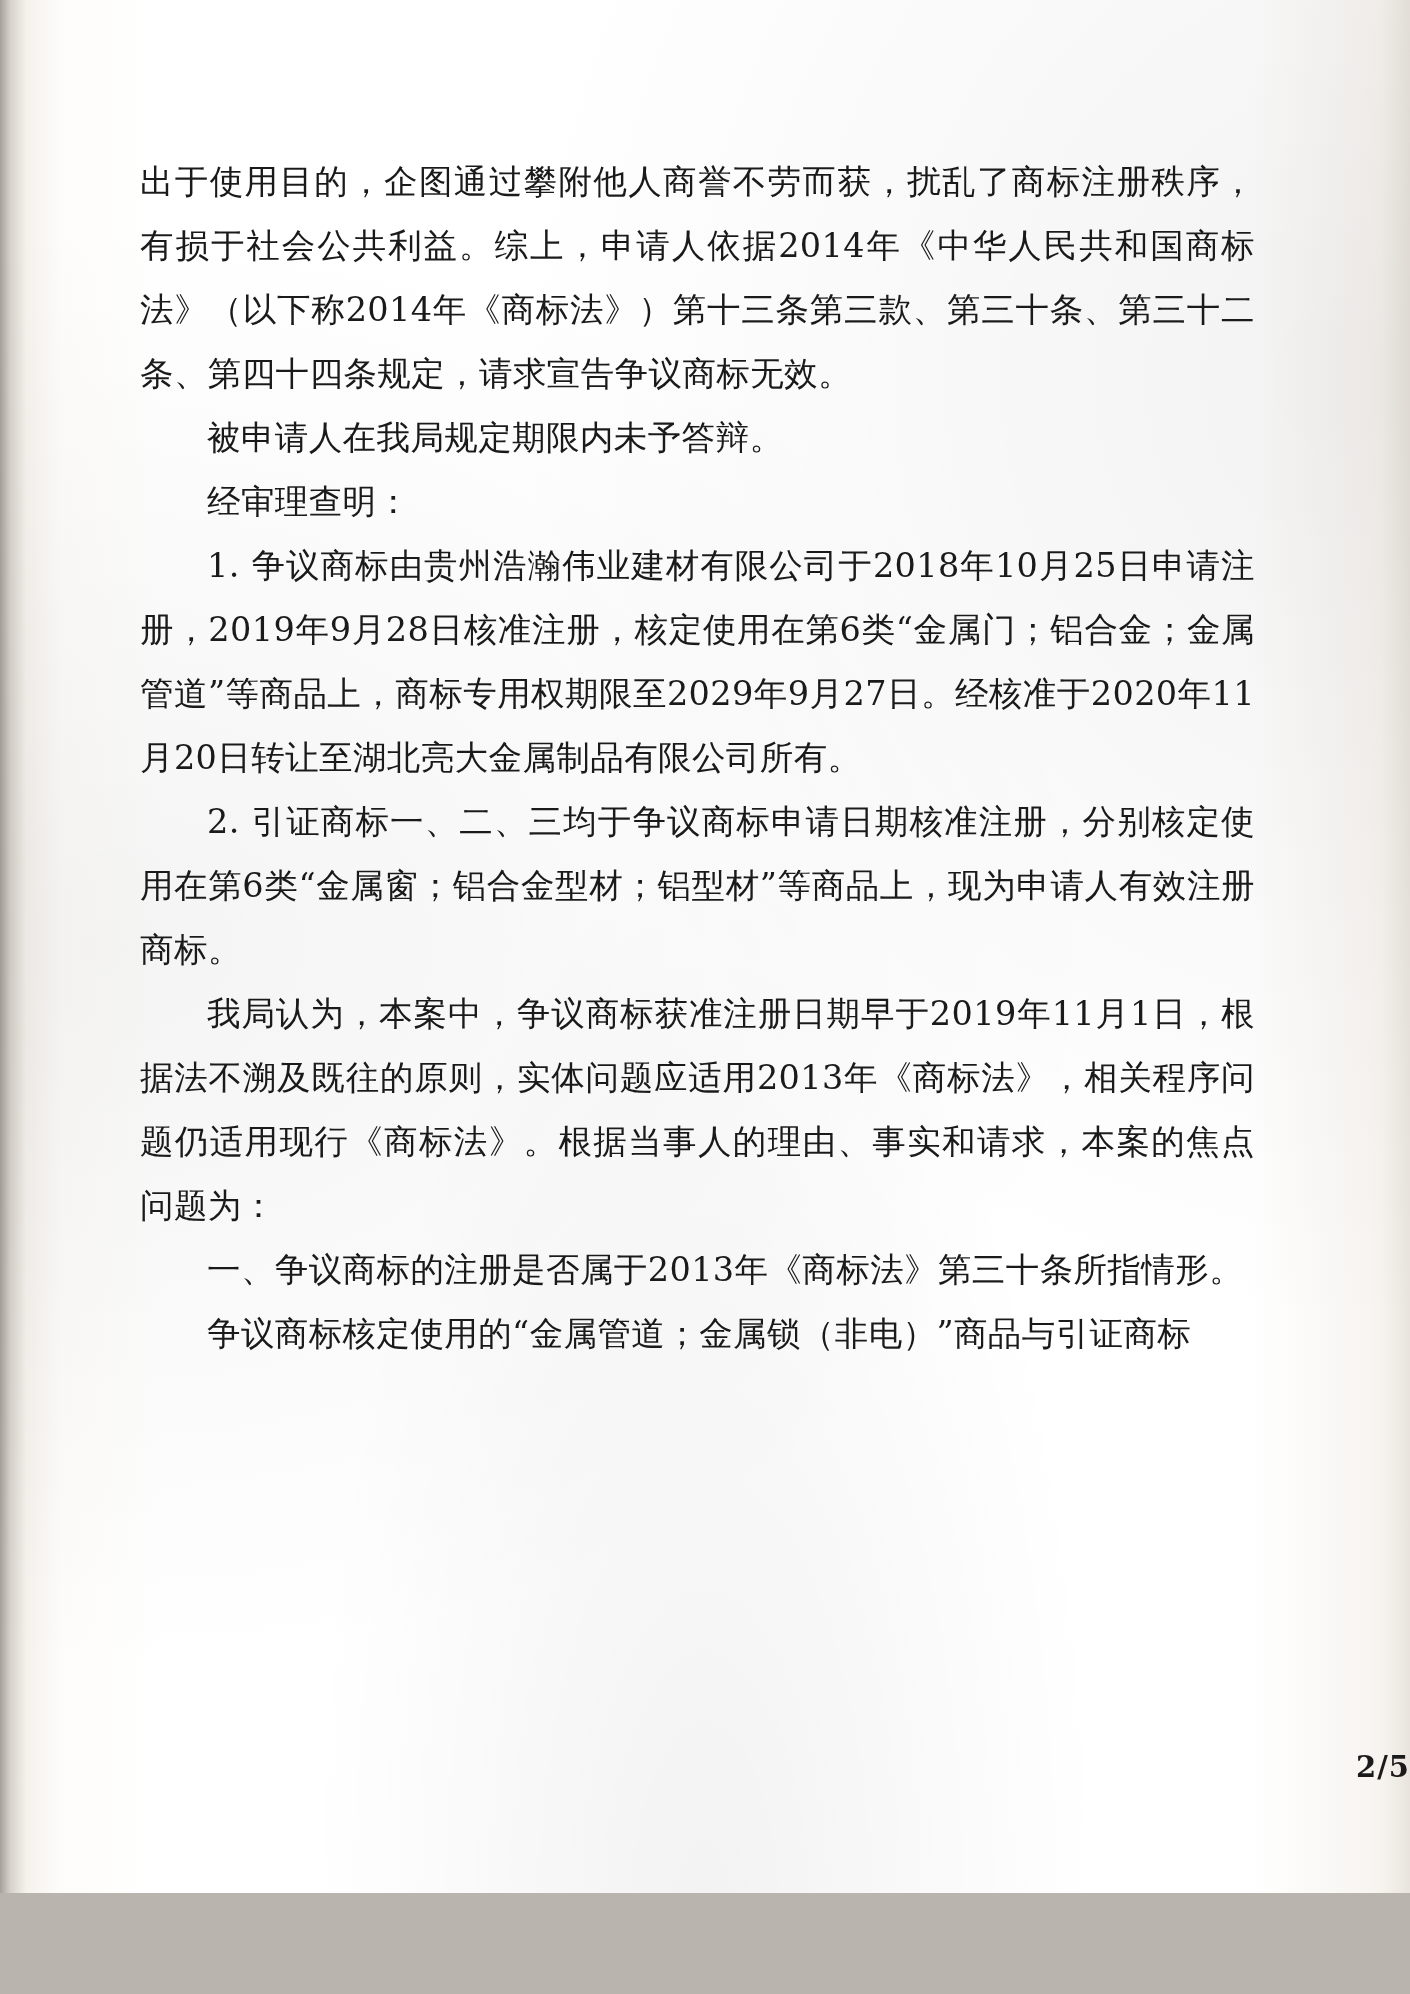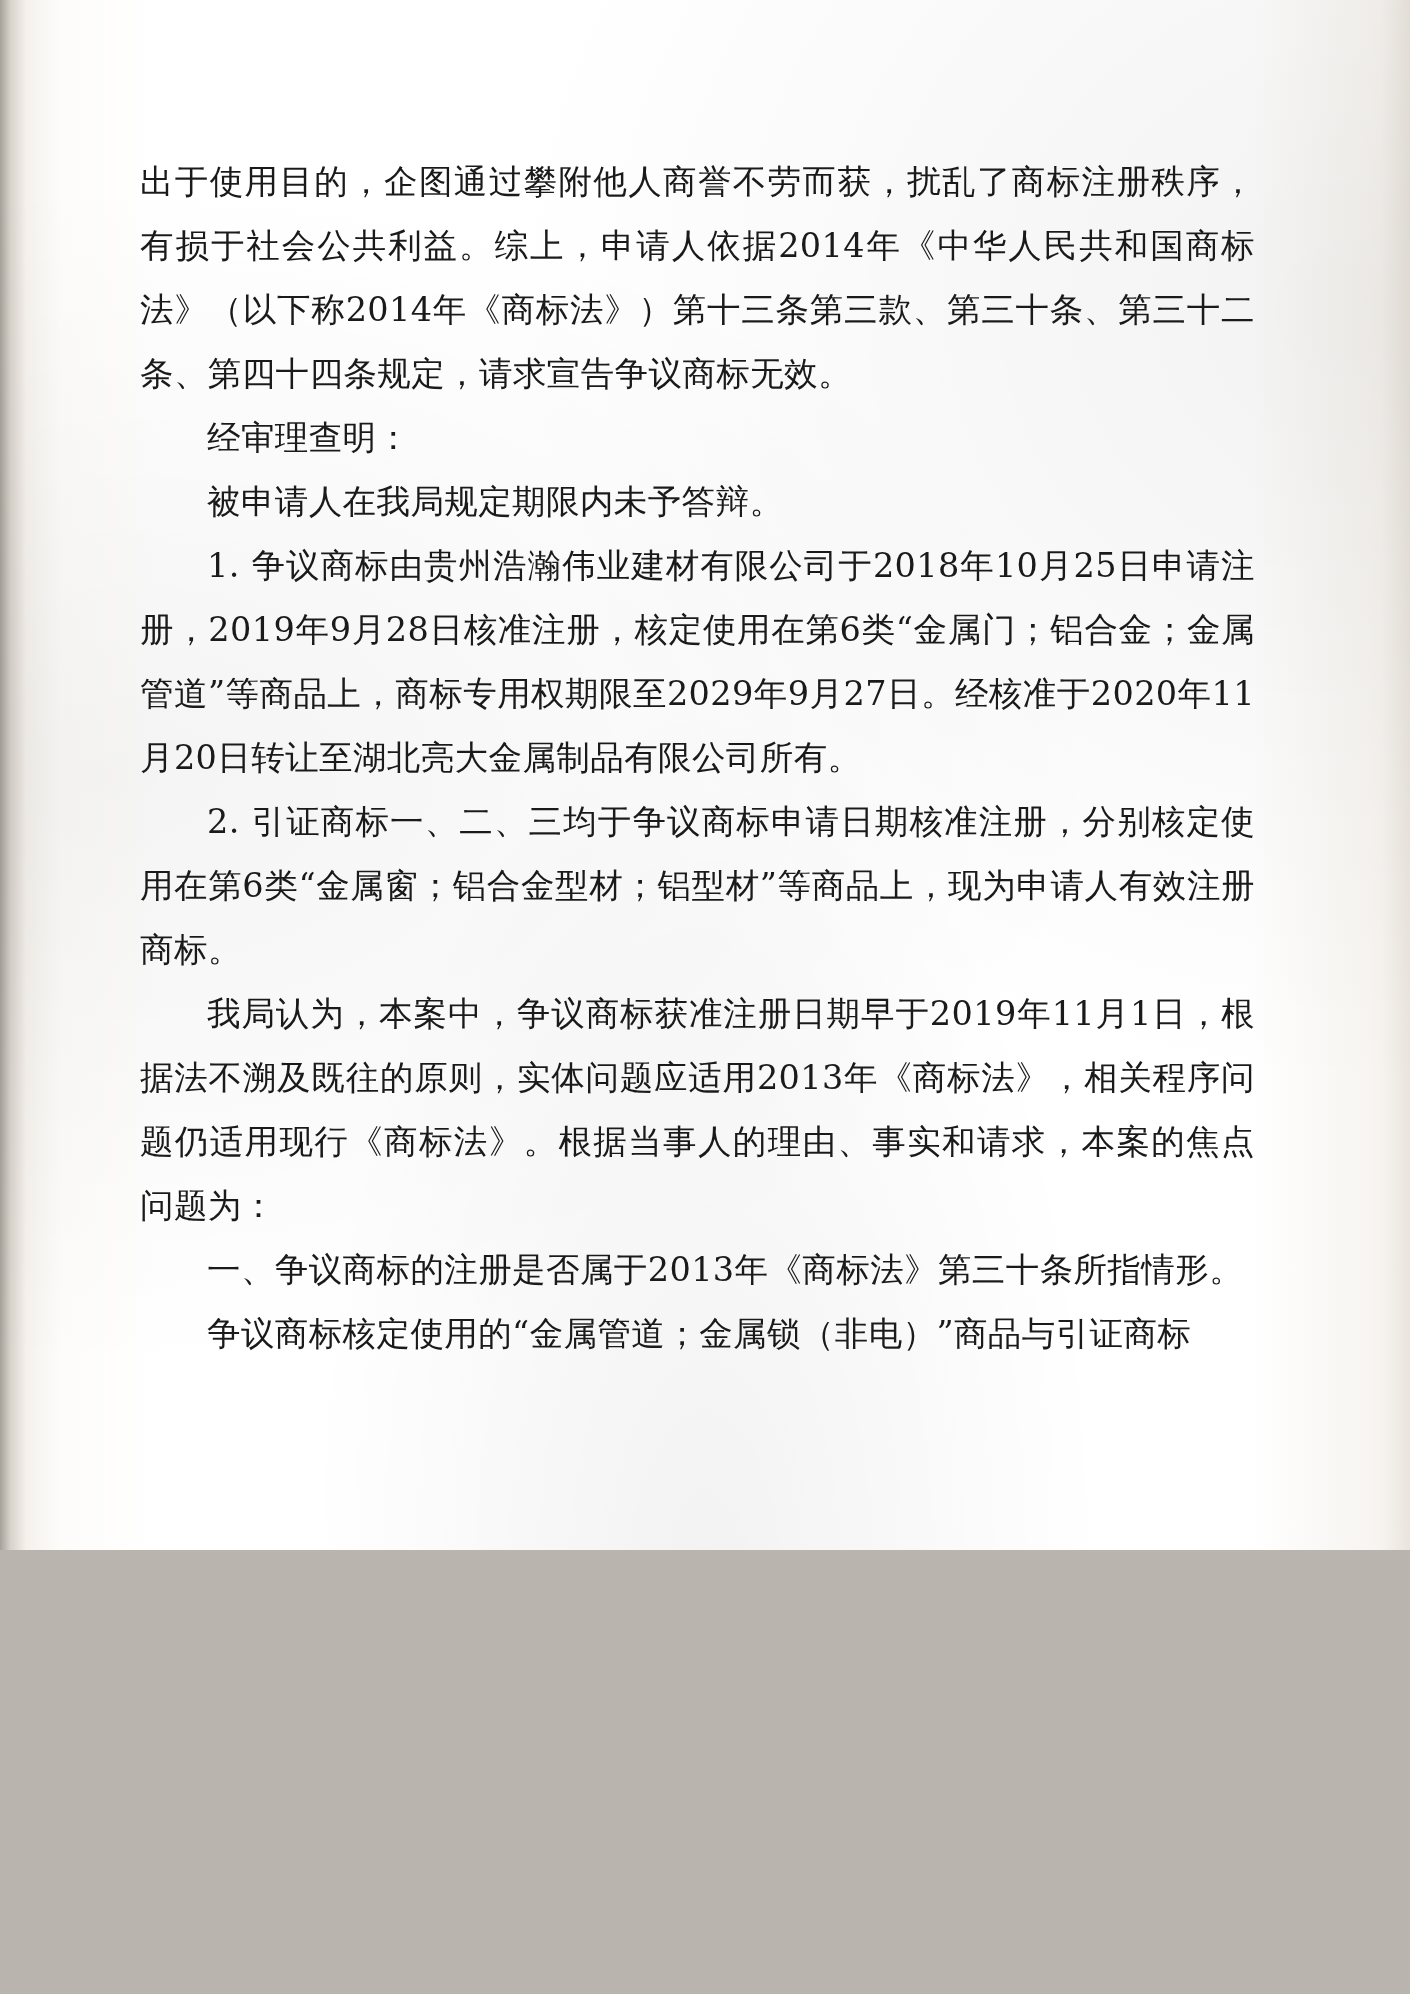--- a/index.html
+++ b/index.html
@@ -3,21 +3,21 @@
 <meta charset="utf-8">
 <style>
   html, body {
     margin: 0;
     padding: 0;
     background: #b9b4ad;
   }
   .page {
     position: relative;
     width: 1410px;
-    height: 1550px;
+    height: 1893px;
     margin: 0 auto;
     background: #ffffff;
     overflow: hidden;
     
     background-image:
       linear-gradient(to right, #efeae3 0px, #fdfcfa 60px, #ffffff 160px, #ffffff 1250px, #f7f4f0 1380px, #e9e4dd 1410px);
   }
   .scan-noise {
     position: absolute;
     inset: 0;
@@ -69,22 +69,22 @@
 </style>
 </head>
 <body>
 
 <div class="page">
   <div class="left-edge"></div>
   <div class="scan-noise"></div>
 
   <div class="doc-body">
     <p class="para">出于使用目的，企图通过攀附他人商誉不劳而获，扰乱了商标注册秩序，有损于社会公共利益。综上，申请人依据2014年《中华人民共和国商标法》（以下称2014年《商标法》）第十三条第三款、第三十条、第三十二条、第四十四条规定，请求宣告争议商标无效。</p>
+    <p class="para indent">被申请人在我局规定期限内未予答辩。</p>
     <p class="para indent">经审理查明：</p>
-    <p class="para indent">被申请人在我局规定期限内未予答辩。</p>
     <p class="para indent">1. 争议商标由贵州浩瀚伟业建材有限公司于2018年10月25日申请注册，2019年9月28日核准注册，核定使用在第6类“金属门；铝合金；金属管道”等商品上，商标专用权期限至2029年9月27日。经核准于2020年11月20日转让至湖北亮大金属制品有限公司所有。</p>
     <p class="para indent">2. 引证商标一、二、三均于争议商标申请日期核准注册，分别核定使用在第6类“金属窗；铝合金型材；铝型材”等商品上，现为申请人有效注册商标。</p>
     <p class="para indent">我局认为，本案中，争议商标获准注册日期早于2019年11月1日，根据法不溯及既往的原则，实体问题应适用2013年《商标法》，相关程序问题仍适用现行《商标法》。根据当事人的理由、事实和请求，本案的焦点问题为：</p>
     <p class="para indent">一、争议商标的注册是否属于2013年《商标法》第三十条所指情形。</p>
     <p class="para indent">争议商标核定使用的“金属管道；金属锁（非电）”商品与引证商标</p>
   </div>
 
   <div class="page-number">2/5</div>
 </div>
 

